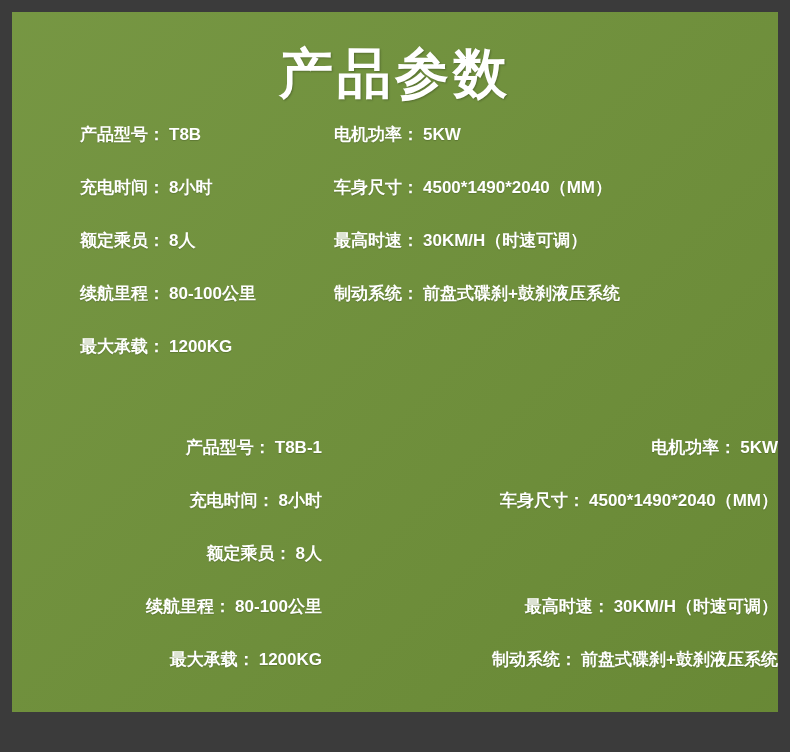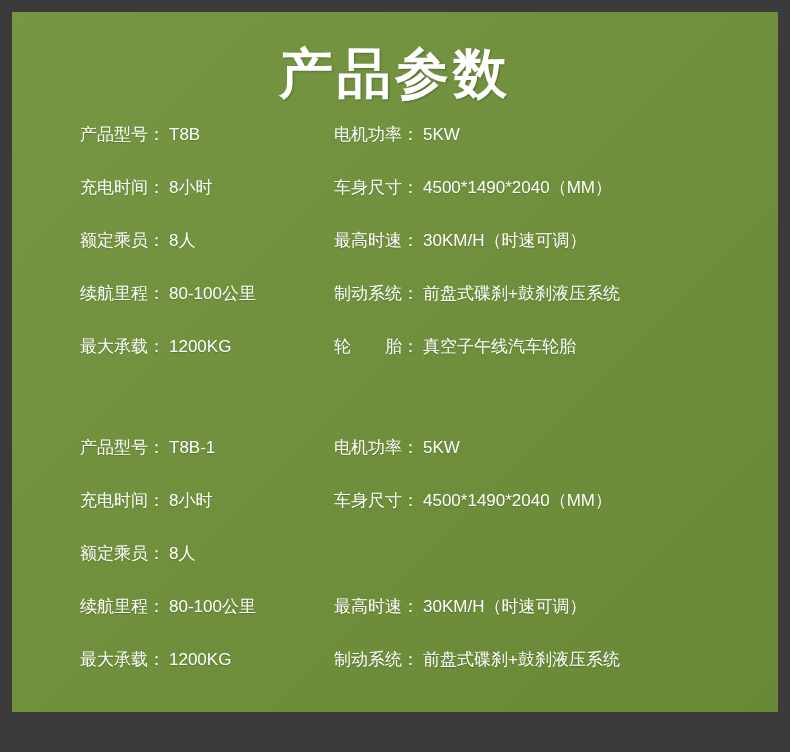--- a/index.html
+++ b/index.html
@@ -39,40 +39,41 @@
     line-height: 1;
     padding-top: 34px;
     text-shadow: 1px 1px 2px rgba(0,0,0,0.25);
   }
   .spec-block {
     position: relative;
     margin-top: 26px;
   }
   .spec-block.second {
     margin-top: 48px;
+    text-align: right;
   }
   .row {
     display: flex;
     align-items: flex-start;
     height: 53px;
   }
   .col-left {
     width: 310px;
     box-sizing: border-box;
     padding-left: 68px;
   }
   .col-right {
     flex: 1;
     box-sizing: border-box;
     padding-left: 12px;
   }
   .cell {
     color: #ffffff;
     font-size: 17px;
-    font-weight: normal;
+    font-weight: bold;
     white-space: nowrap;
     line-height: 1.1;
     text-shadow: 0 1px 1px rgba(0,0,0,0.18);
   }
   .cell .lbl {
     display: inline;
   }
   .cell .val {
     display: inline;
     margin-left: 4px;
@@ -122,23 +123,20 @@
         </div>
         <div class="col-right">
           <div class="cell"><span class="lbl">制动系统：</span><span class="val">前盘式碟刹+鼓刹液压系统</span></div>
         </div>
       </div>
 
       <div class="row">
         <div class="col-left">
           <div class="cell"><span class="lbl">最大承载：</span><span class="val">1200KG</span></div>
         </div>
-        <div class="col-right">
-          <div class="cell"><span class="lbl">轮　　胎：</span><span class="val">真空子午线汽车轮胎</span></div>
-        </div>
       </div>
 
     </div>
 
     <div class="spec-block second">
 
       <div class="row">
         <div class="col-left">
           <div class="cell"><span class="lbl">产品型号：</span><span class="val">T8B-1</span></div>
         </div>

